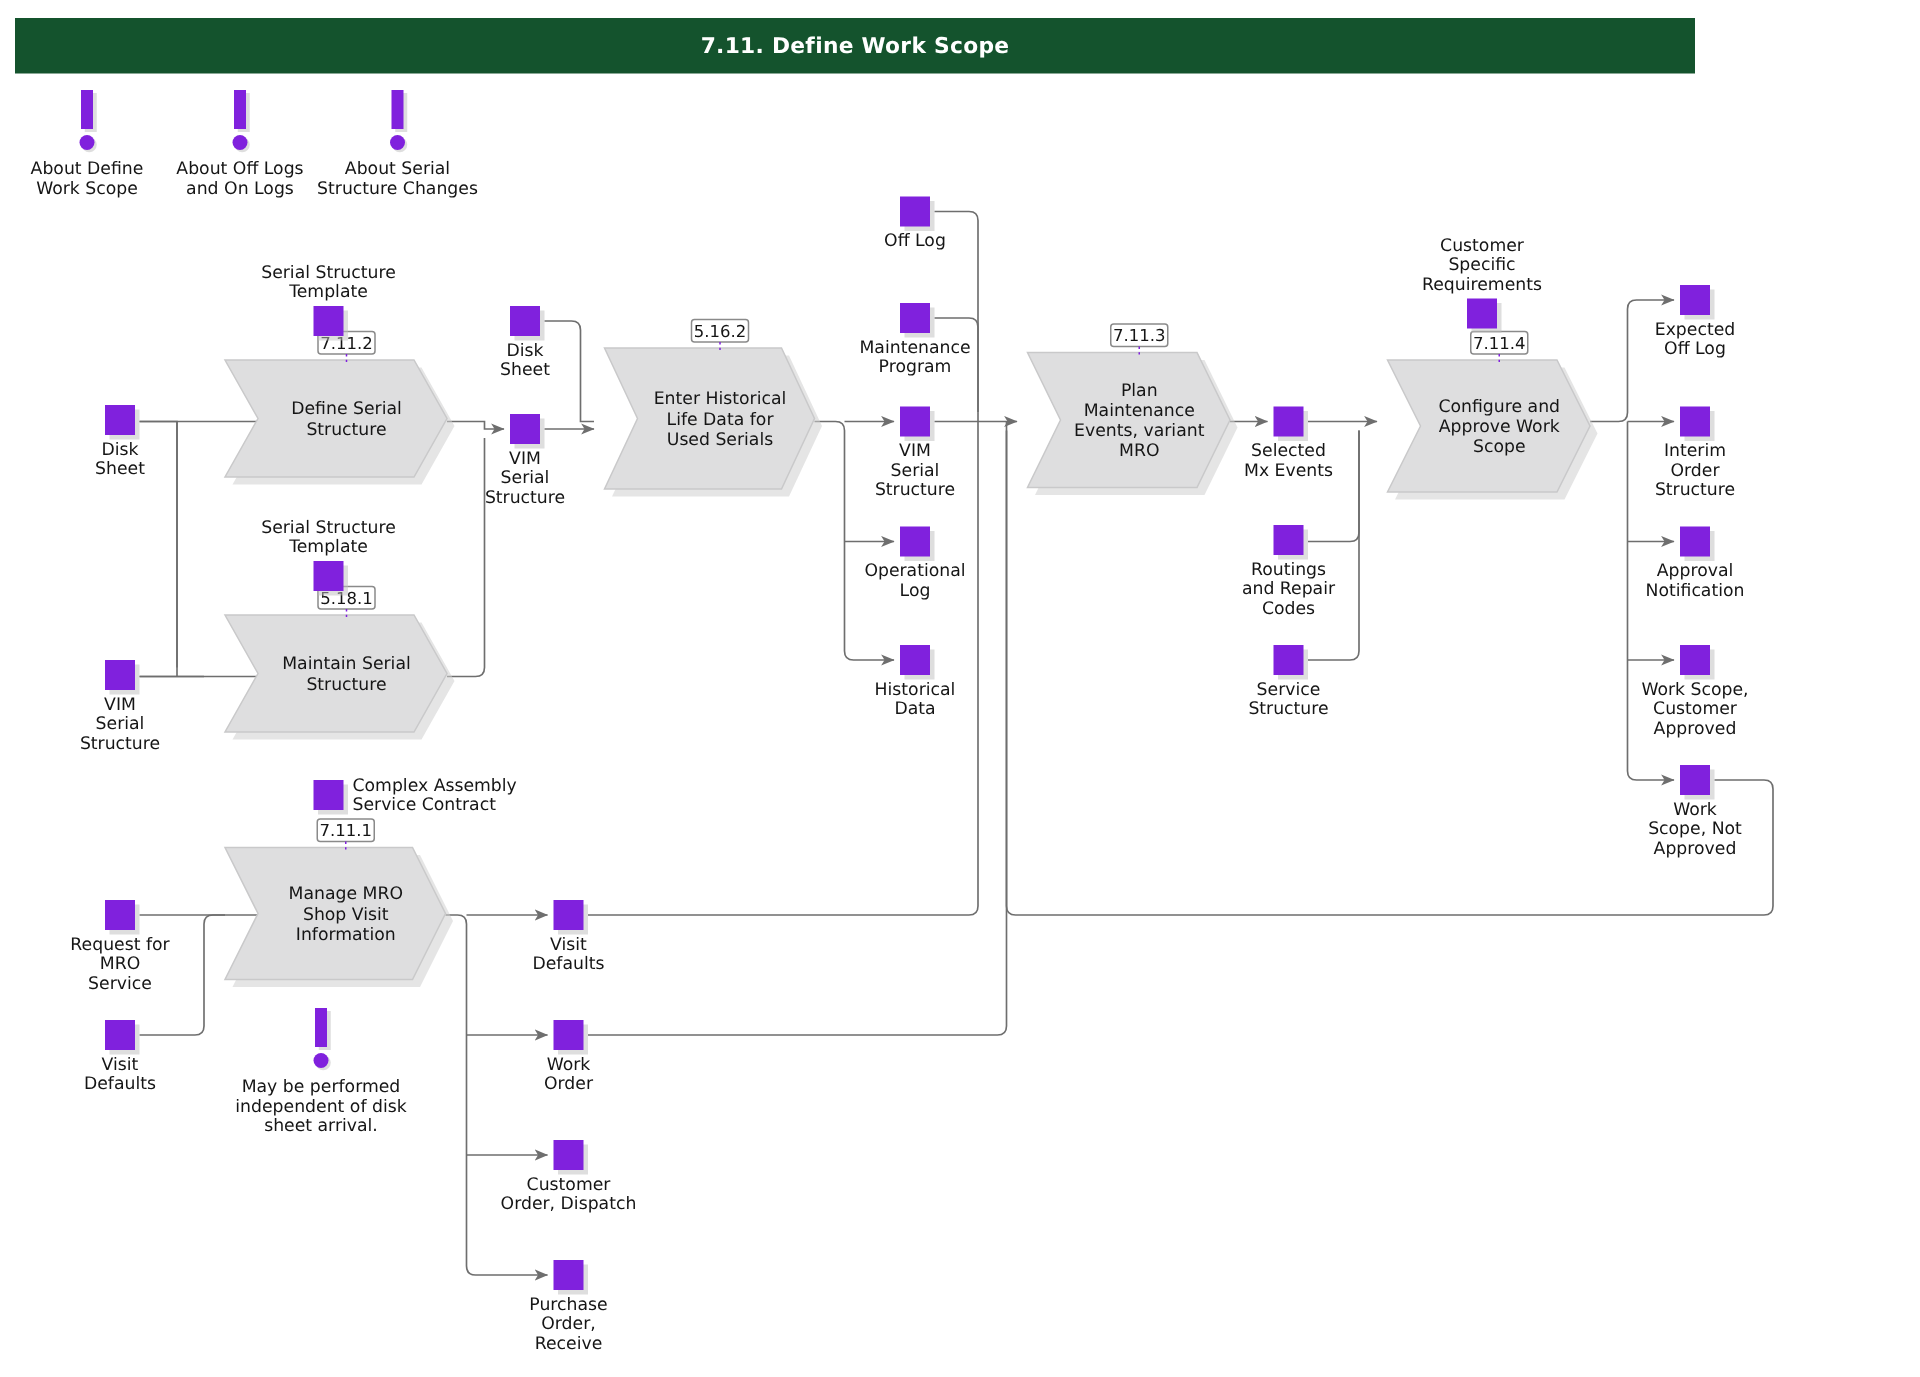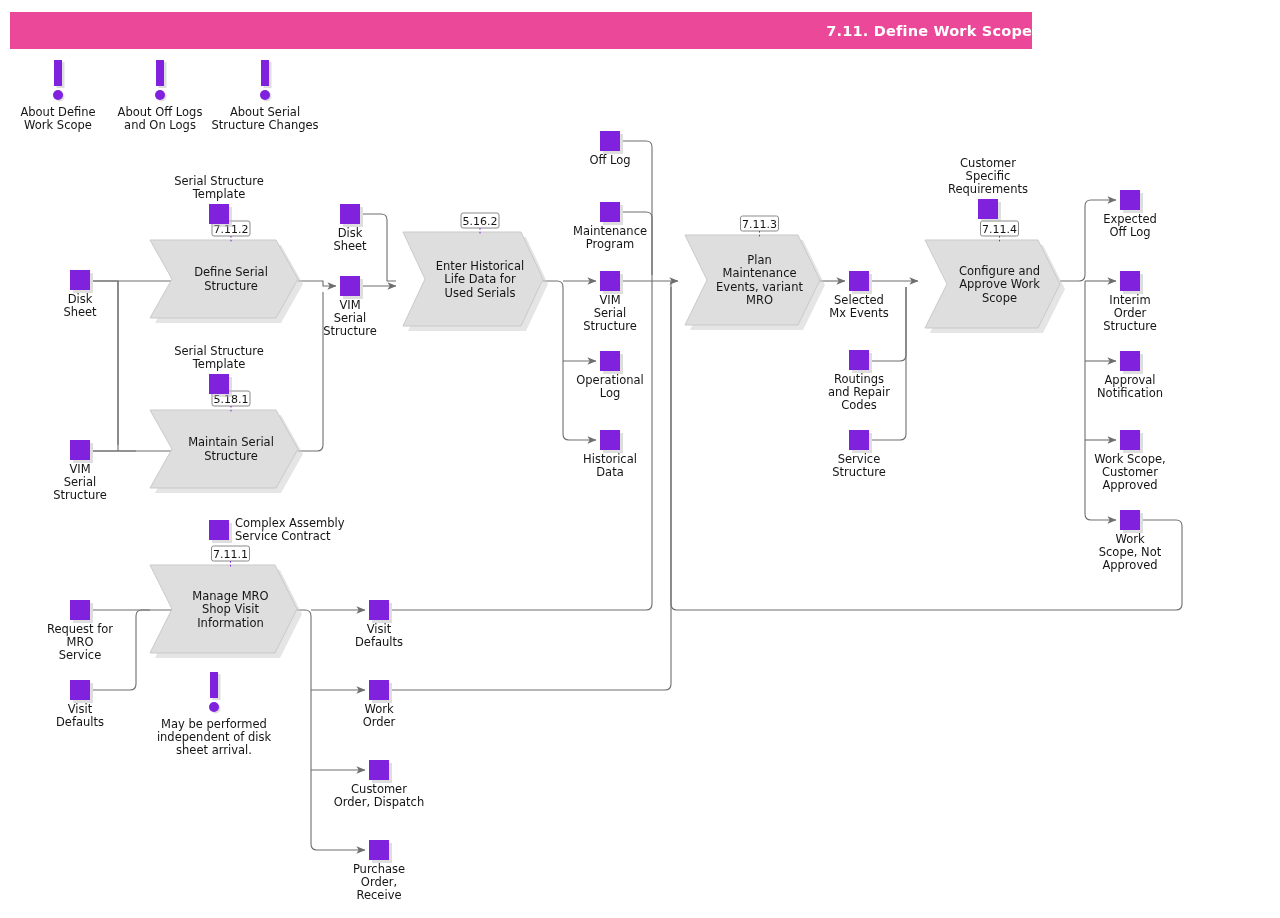--- a/index.html
+++ b/index.html
@@ -1,19 +1,19 @@
 <!DOCTYPE html>
 <html><head>
 <meta charset="utf-8">
 <style>
   html,body{margin:0;padding:0;background:#ffffff;}
   body{width:1280px;height:918px;font-family:"DejaVu Sans","Liberation Sans",sans-serif;}
   #stage{position:relative;width:1280px;height:918px;overflow:hidden;background:#fff;}
-  #titlebar{position:absolute;left:10px;top:12px;width:1022px;height:37px;background:#ec4899;
-            display:flex;align-items:center;justify-content:flex-end;}
+  #titlebar{position:absolute;left:10px;top:12px;width:1120px;height:37px;background:#14532d;
+            display:flex;align-items:center;justify-content:center;}
   #titlebar .t{color:#ffffff;font-size:14.5px;font-weight:bold;letter-spacing:.2px;
                font-family:"DejaVu Sans","Liberation Sans",sans-serif;}
   svg#canvas{position:absolute;left:0;top:0;width:1280px;height:918px;}
   .lbl{font-family:"DejaVu Sans","Liberation Sans",sans-serif;font-size:11.5px;fill:#151515;}
   .proclbl{font-family:"DejaVu Sans","Liberation Sans",sans-serif;font-size:11.5px;fill:#151515;}
   .reflbl{font-family:"DejaVu Sans","Liberation Sans",sans-serif;font-size:11px;fill:#151515;}
   .notelbl{font-family:"DejaVu Sans","Liberation Sans",sans-serif;font-size:11.5px;fill:#151515;}
   .conn{fill:none;stroke:#6e6e6e;stroke-width:1.1;}
   .procshape{fill:#dededf;stroke:#c9c9ca;stroke-width:1;}
   .procshadow{fill:#cfcfd0;opacity:.55;}

